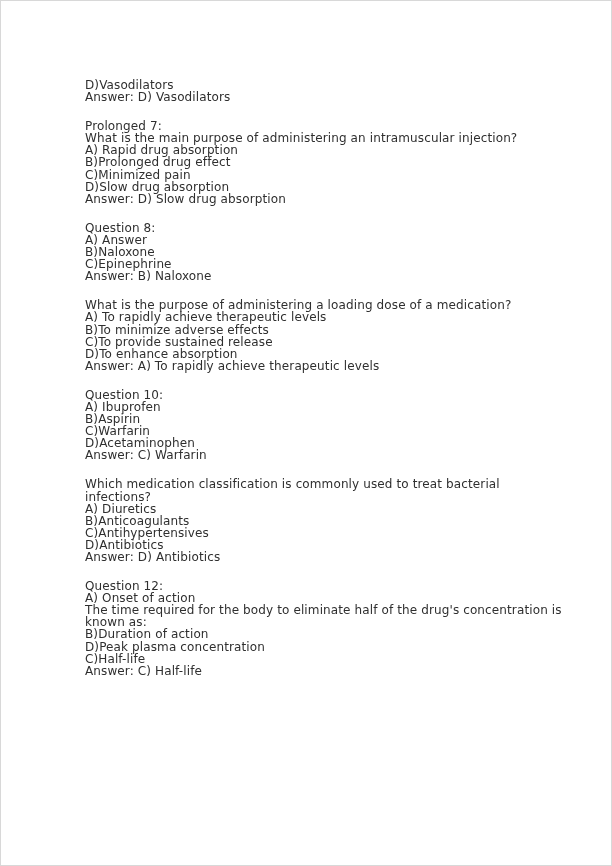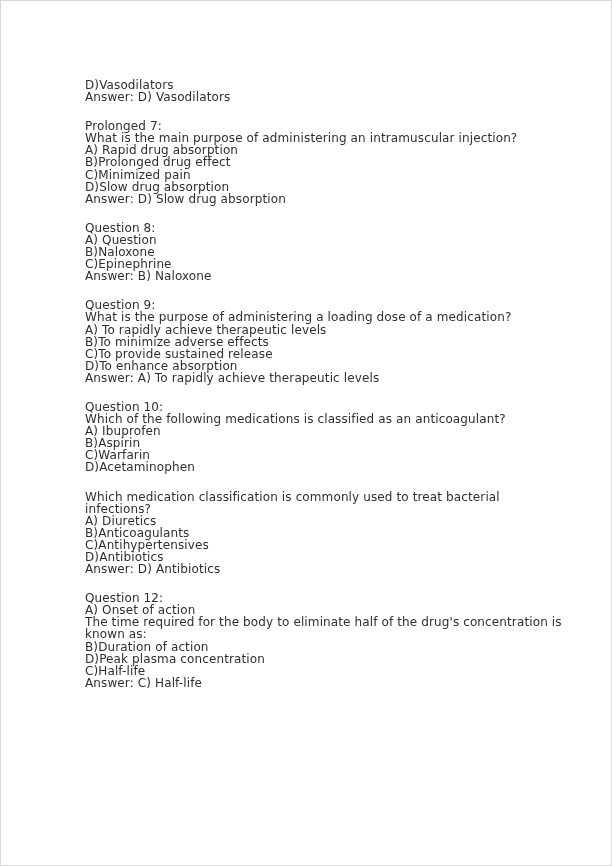--- a/index.html
+++ b/index.html
@@ -55,41 +55,40 @@
         <div class="line">Prolonged 7:</div>
         <div class="line">What is the main purpose of administering an intramuscular injection?</div>
         <div class="line">A) Rapid drug absorption</div>
         <div class="line">B)Prolonged drug effect</div>
         <div class="line">C)Minimized pain</div>
         <div class="line">D)Slow drug absorption</div>
         <div class="line">Answer: D) Slow drug absorption</div>
       </div>
       <div class="block">
         <div class="line">Question 8:</div>
-        <div class="line">A) Question</div>
+        <div class="line">A) Answer</div>
         <div class="line">B)Naloxone</div>
         <div class="line">C)Epinephrine</div>
         <div class="line">Answer: B) Naloxone</div>
       </div>
       <div class="block">
-        <div class="line">Question 9:</div>
         <div class="line">What is the purpose of administering a loading dose of a medication?</div>
         <div class="line">A) To rapidly achieve therapeutic levels</div>
         <div class="line">B)To minimize adverse effects</div>
         <div class="line">C)To provide sustained release</div>
         <div class="line">D)To enhance absorption</div>
         <div class="line">Answer: A) To rapidly achieve therapeutic levels</div>
       </div>
       <div class="block">
         <div class="line">Question 10:</div>
-        <div class="line">Which of the following medications is classified as an anticoagulant?</div>
         <div class="line">A) Ibuprofen</div>
         <div class="line">B)Aspirin</div>
         <div class="line">C)Warfarin</div>
         <div class="line">D)Acetaminophen</div>
+        <div class="line">Answer: C) Warfarin</div>
       </div>
       <div class="block">
         <div class="line">Which medication classification is commonly used to treat bacterial infections?</div>
         <div class="line">A) Diuretics</div>
         <div class="line">B)Anticoagulants</div>
         <div class="line">C)Antihypertensives</div>
         <div class="line">D)Antibiotics</div>
         <div class="line">Answer: D) Antibiotics</div>
       </div>
       <div class="block">

